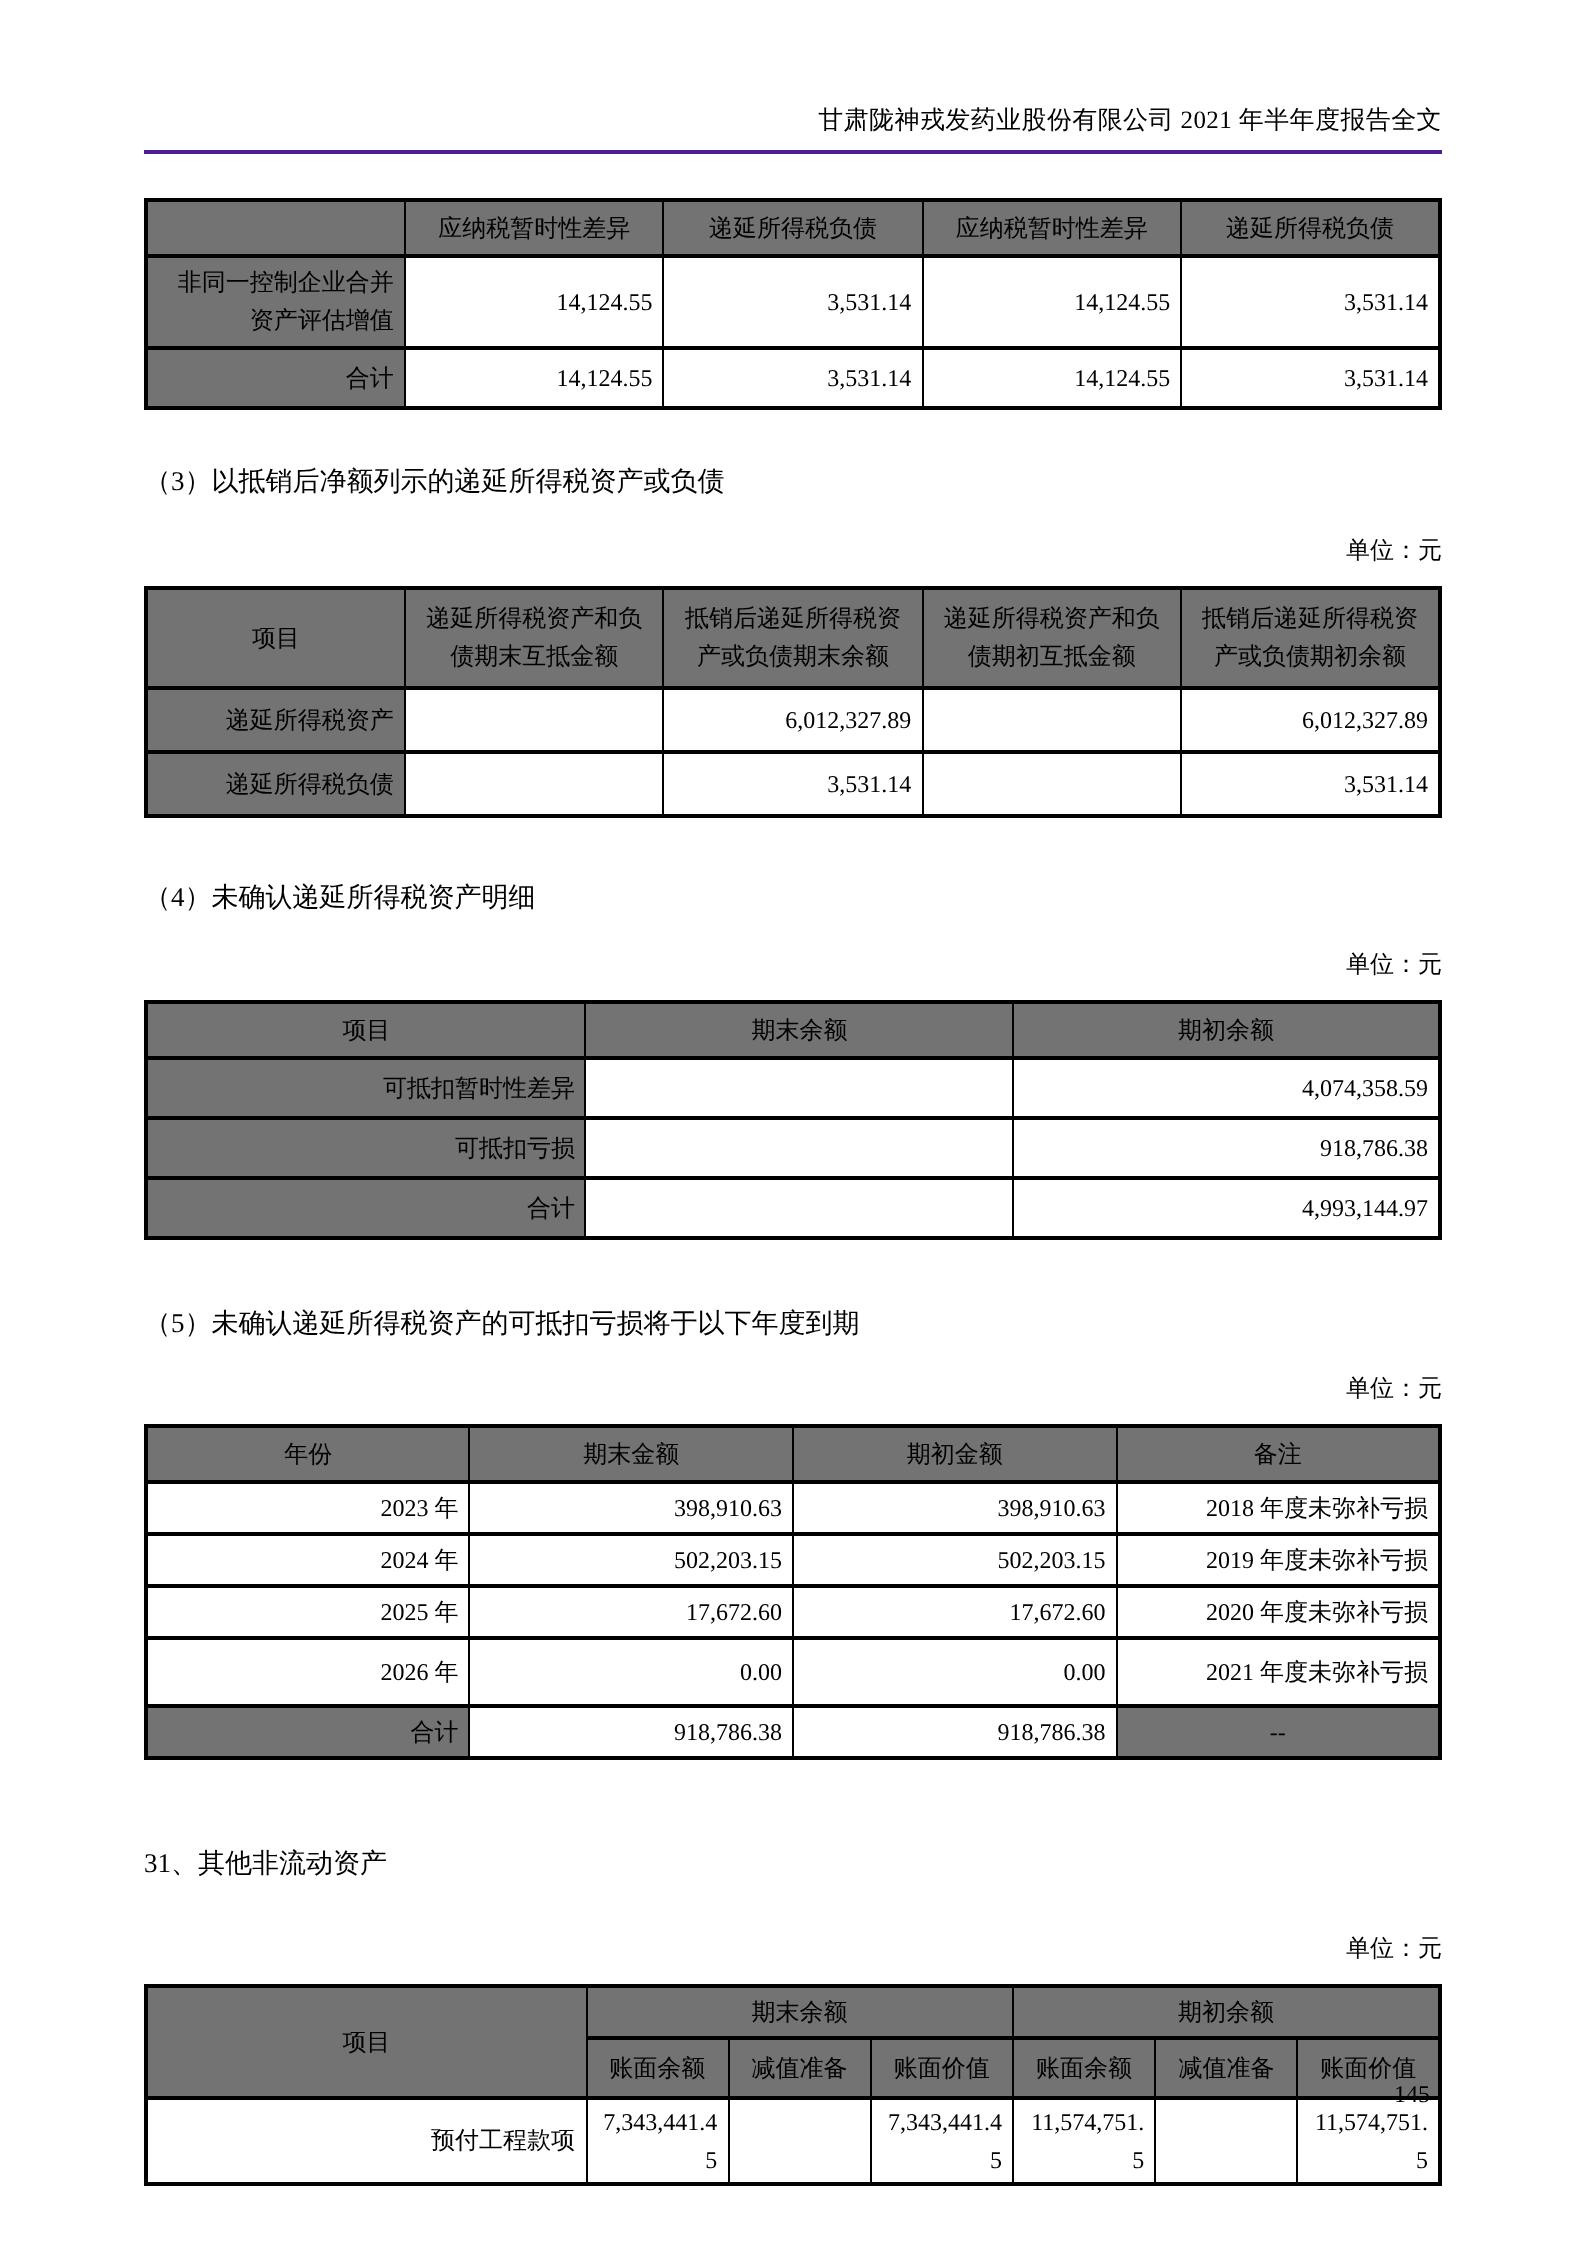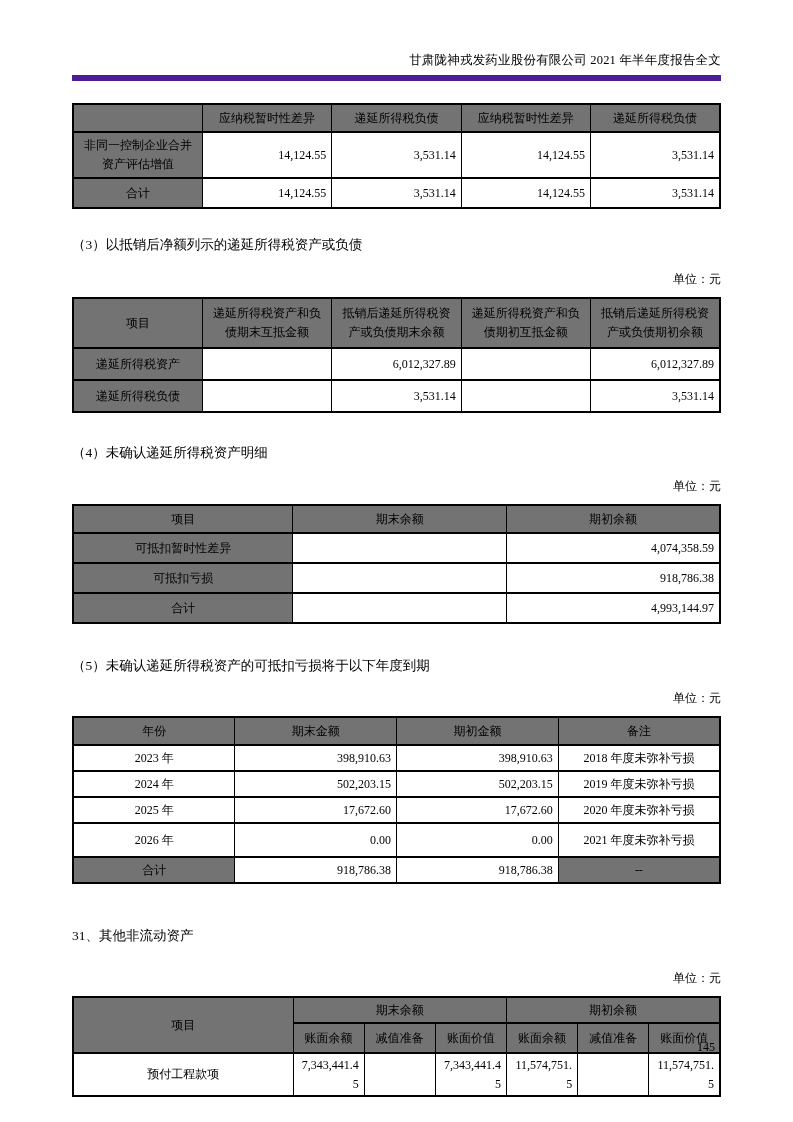--- a/index.html
+++ b/index.html
@@ -9,21 +9,21 @@
     position: relative;
     font-family: "Liberation Serif", "DejaVu Serif", serif;
     color: #000;
     font-size: 12px;
   }
   .page { padding: 0 72px; position: relative; height: 100%; }
 
   .page-header {
     padding-top: 52px;
     padding-bottom: 6px;
-    border-bottom: 6px solid #4c1d95;
+    border-bottom: 2px solid #4c1d95;
     text-align: right;
     font-size: 12.5px;
     letter-spacing: 0.2px;
   }
 
   .sec-title { font-weight: normal; font-size: 13.5px; }
   .unit-line { text-align: right; font-size: 12px; }
 
   table.tbl {
     width: 100%;
@@ -38,21 +38,21 @@
     border-top: 2px solid #000;
     border-bottom: 2px solid #000;
     padding: 2px 5px;
     vertical-align: middle;
     overflow: hidden;
     word-break: break-all;
     line-height: 1.55;
   }
   td.g { background: #737373; }
   td.c { text-align: center; }
-  td.l { text-align: center; }
+  td.l { text-align: right; }
   td.r { text-align: right; margin-left: 16px; }
   tr.sub td { border-top-width: 1px; }
 
   
   .t1 { margin-top: 22px; }
   .s3-title { margin-top: 27px; }
   .unit-3 { margin-top: 17px; margin-bottom: 9px; }
   .s4-title { margin-top: 31px; }
   .unit-4 { margin-top: 16px; margin-bottom: 9px; }
   .s5-title { margin-top: 33px; }

